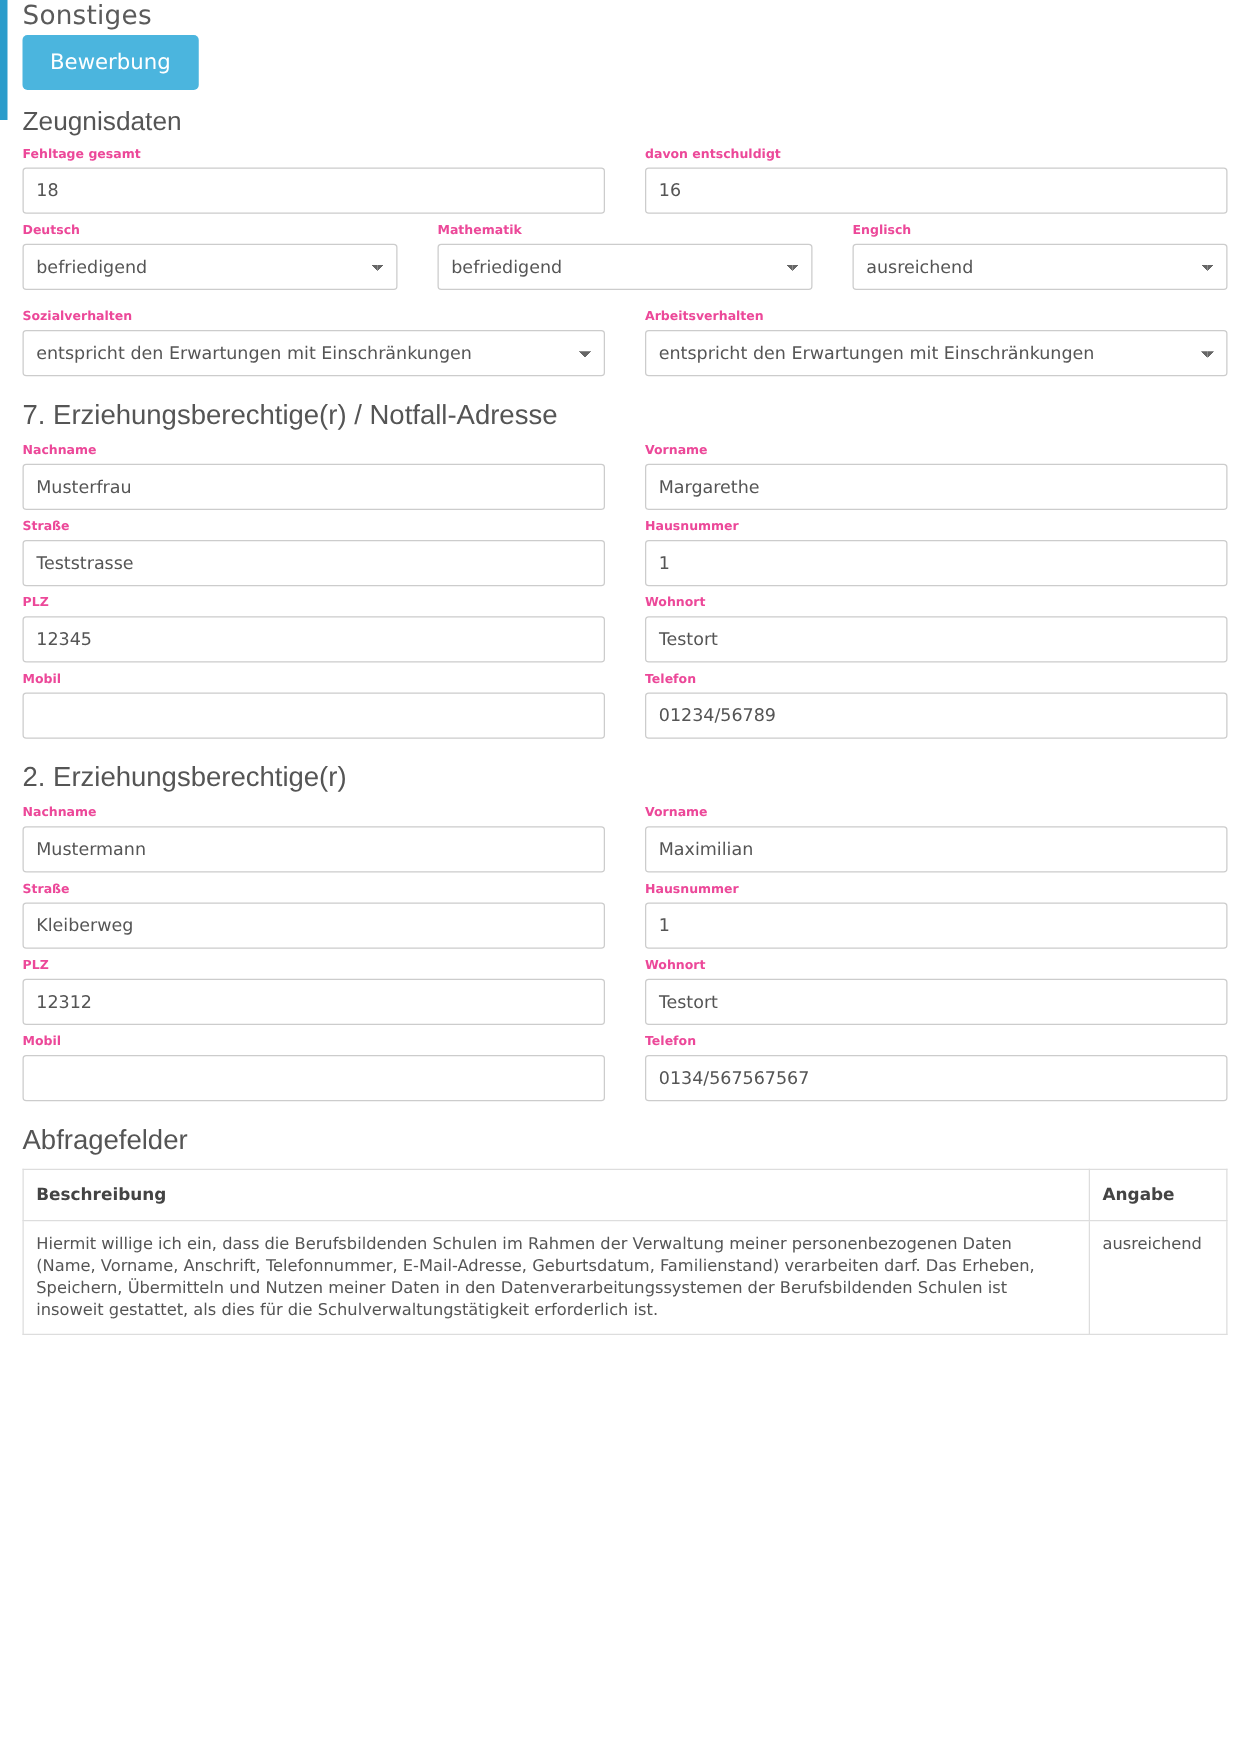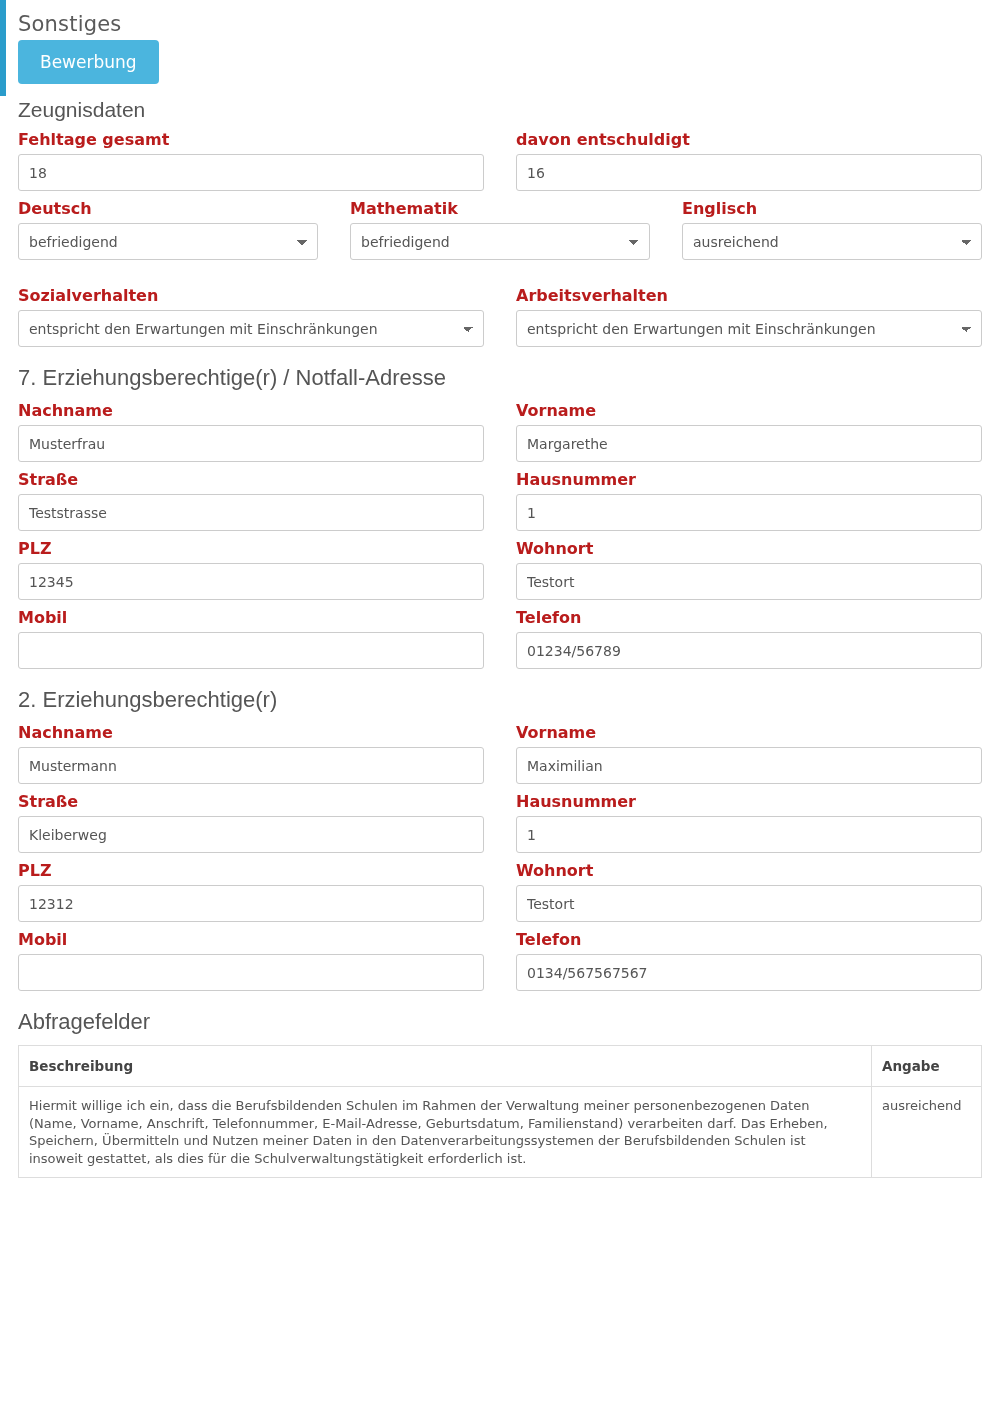--- a/index.html
+++ b/index.html
@@ -30,21 +30,20 @@
   }
   h2.section-title {
     font-family: "DejaVu Sans", sans-serif;
     font-weight: 400;
     color: #5a5a5a;
     font-size: 21px;
     margin: 0 0 4px 0;
     letter-spacing: 0.2px;
   }
   .top-title {
-    padding-top: 12px;
     margin-bottom: 8px;
   }
   .tab-row {
     margin-bottom: 14px;
   }
   .tab-btn {
     display: inline-block;
     background: #4bb5de;
     color: #ffffff;
     border: none;
@@ -84,23 +83,23 @@
   }
   .row {
     display: flex;
     gap: 32px;
     margin-bottom: 8px;
   }
   .col { flex: 1 1 0; min-width: 0; }
   .col.third { flex: 1 1 0; }
   label.fld {
     display: block;
-    font-size: 16px;
+    font-size: 10px;
     font-weight: bold;
-    color: #b91c1c;
+    color: #ec4899;
     margin-bottom: 5px;
     font-family: "DejaVu Sans", sans-serif;
   }
   input.txt, select.sel {
     display: block;
     width: 100%;
     height: 37px;
     padding: 6px 10px;
     font-size: 14px;
     font-family: "DejaVu Sans", sans-serif;
@@ -119,21 +118,21 @@
     background-position:
       calc(100% - 15px) 16px,
       calc(100% - 10px) 16px;
     background-size: 5px 5px, 5px 5px;
     background-repeat: no-repeat;
   }
   
   .grades {
     display: flex;
     gap: 32px;
-    margin-bottom: 26px;
+    margin-bottom: 16px;
   }
   .grades .col { flex: 1 1 0; }
   
   table.afrage {
     width: 100%;
     border-collapse: collapse;
     margin-top: 4px;
     font-family: "DejaVu Sans", sans-serif;
   }
   table.afrage th {

